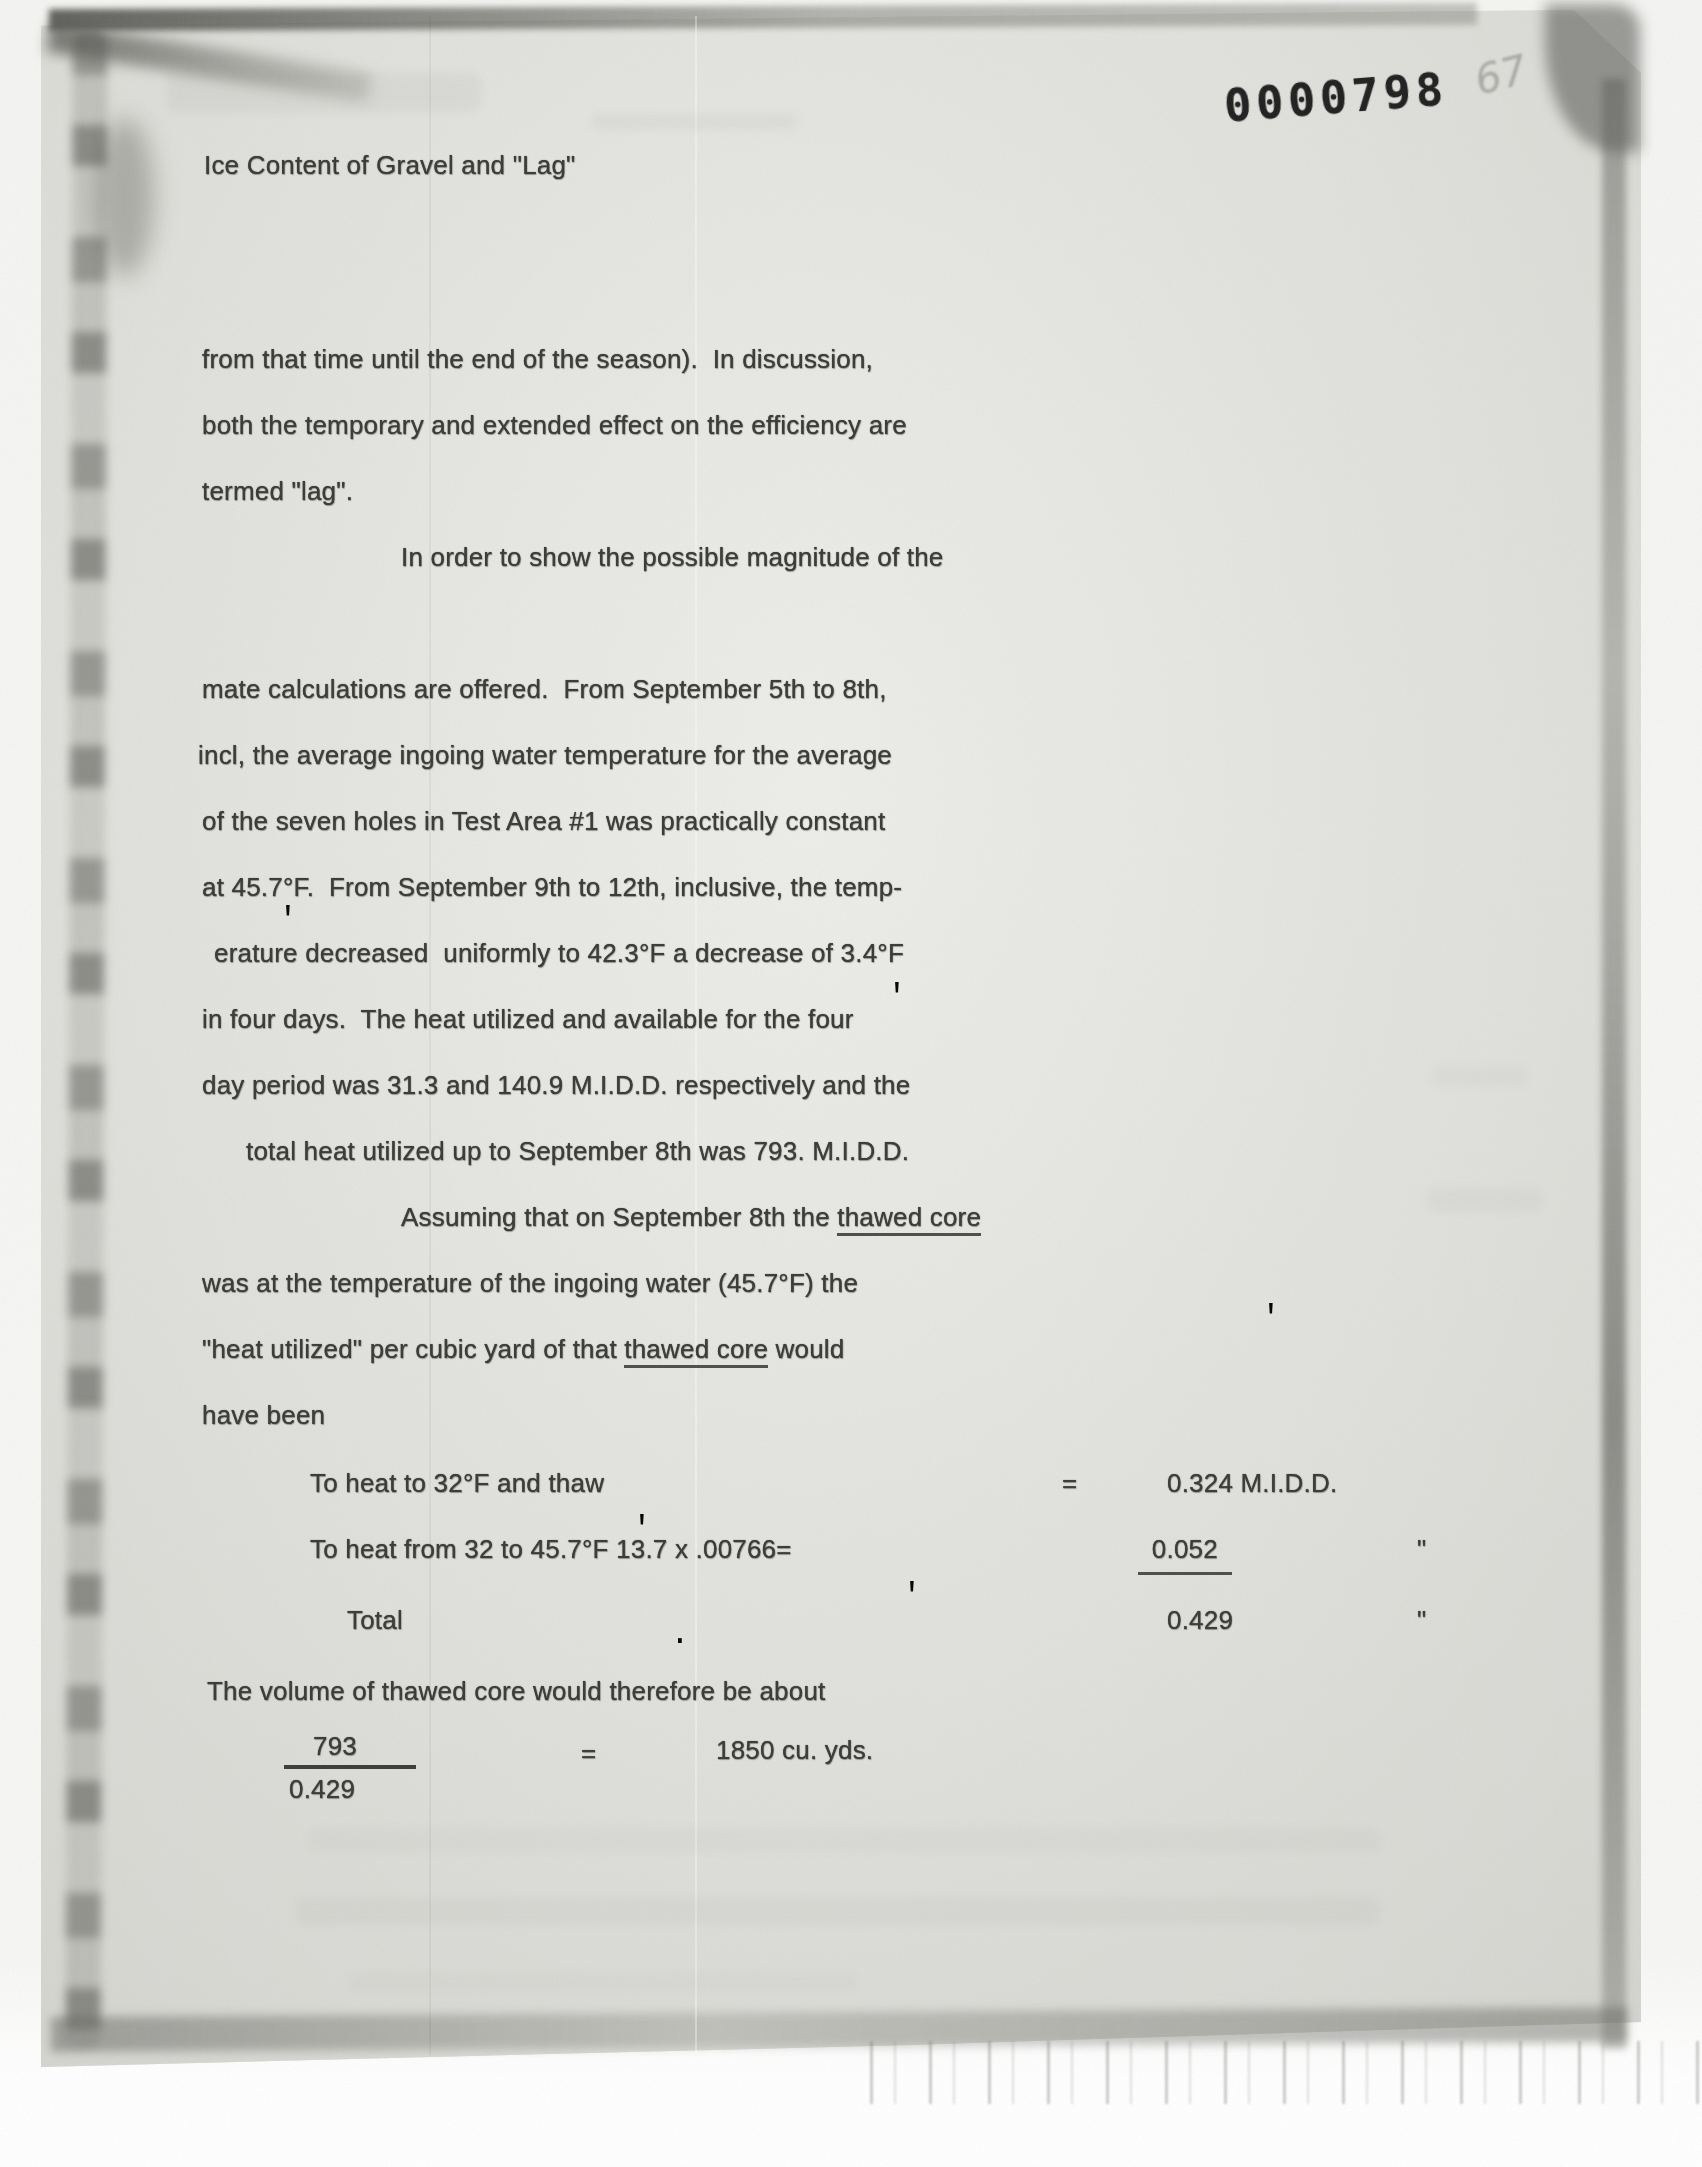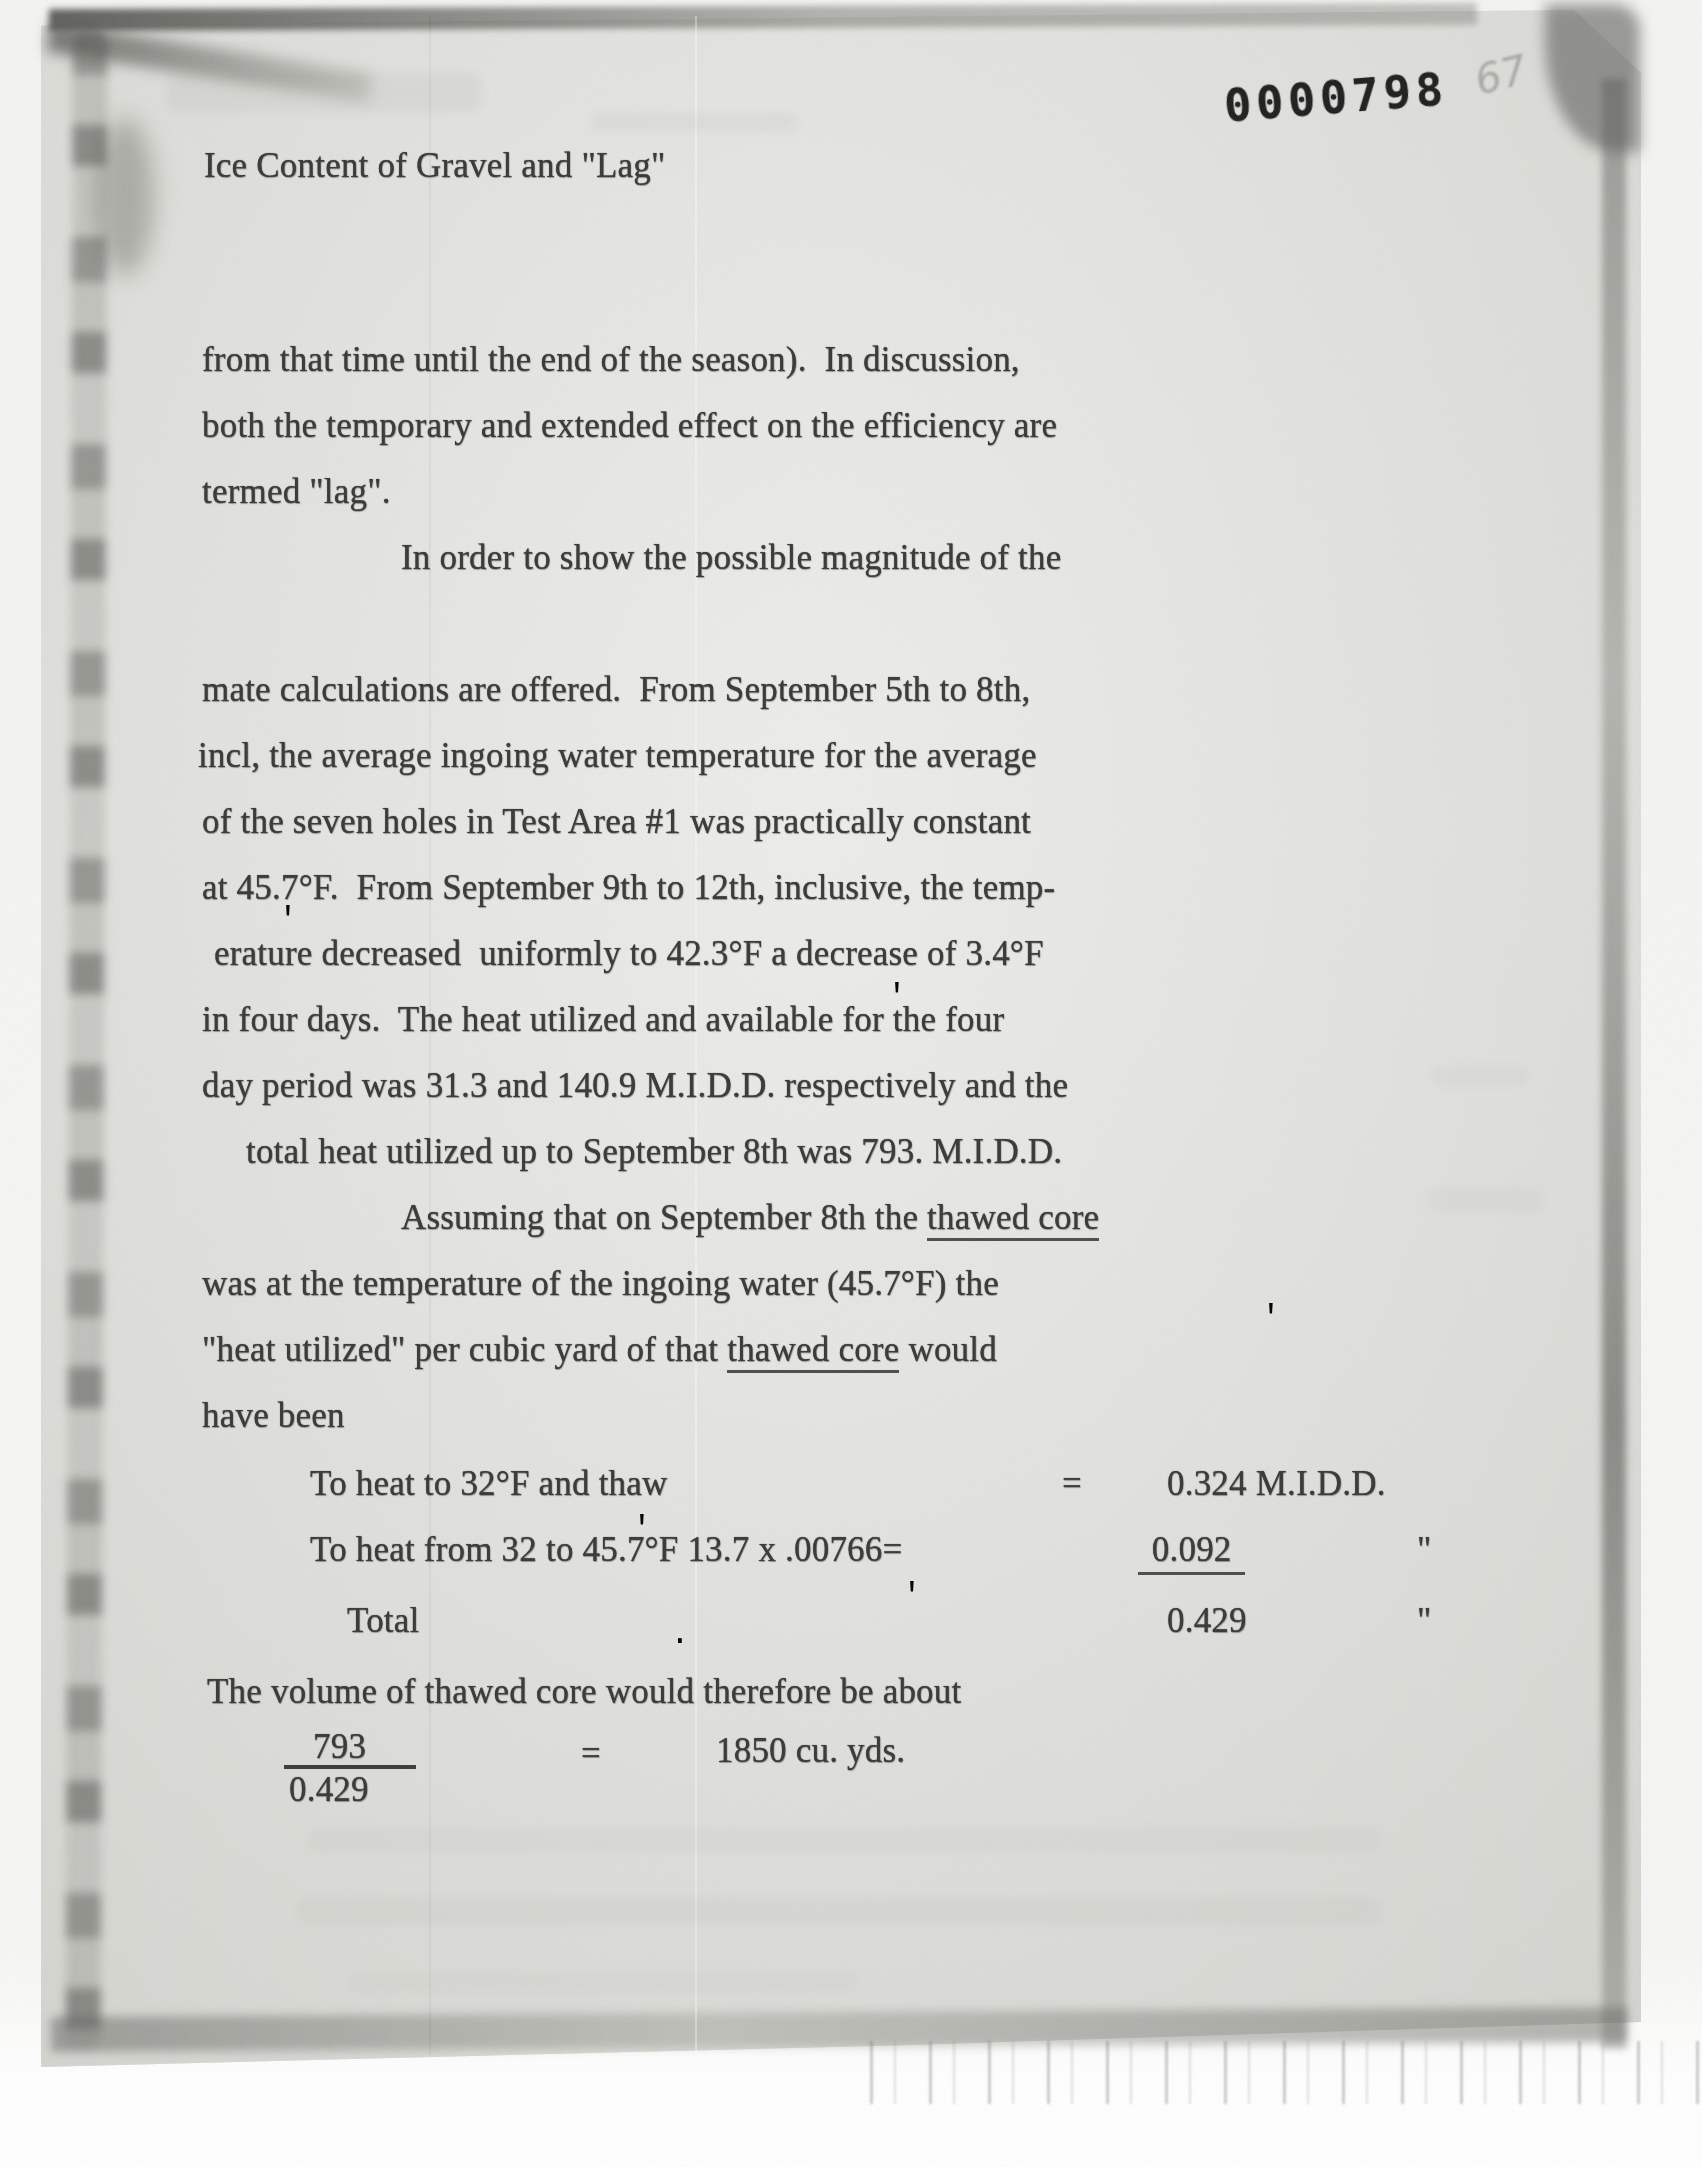--- a/index.html
+++ b/index.html
@@ -42,22 +42,22 @@
     background:linear-gradient(90deg,rgba(98,98,94,0.5),rgba(132,132,126,0.32) 42%,rgba(104,104,98,0.5));
     filter:blur(4.9px);transform:rotate(-0.35deg);}
   .br-streaks{left:837px;top:2041px;width:865px;height:63px;
     background:repeating-linear-gradient(90deg,rgba(0,0,0,0) 0 33px,rgba(118,118,114,0.38) 33px 36px,rgba(0,0,0,0) 36px 57px,rgba(140,140,136,0.28) 57px 59px);
     filter:blur(1px);}
   .scanline-a{left:429px;top:15.8px;width:2px;height:2039px;background:rgba(0,0,0,0.045);}
   .scanline-b{left:695px;top:15.8px;width:2px;height:2039px;background:rgba(255,255,255,0.35);}
   .ghost{background:rgba(95,95,90,0.5);border-radius:9.9px;filter:blur(4.9px);}
   
   .line{
-    position:absolute;font-family:Liberation Serif, serif;
-    font-size:35px;line-height:39px;color:#383836;white-space:pre;
+    position:absolute;font-family:Liberation Sans, sans-serif;
+    font-size:26px;line-height:39px;color:#383836;white-space:pre;
     text-shadow:0 0 1px rgba(48,48,46,0.85),0.6px 0.6px 1px rgba(48,48,46,0.4);
     filter:blur(0.3px);letter-spacing:0.2px;
   }
   .uline{border-bottom:3px solid rgba(55,55,52,0.88);padding-bottom:1px;}
   .title-line{color:#34343
 2;}
   .stamp{
     position:absolute;left:1224px;top:71px;
     font-family:"DejaVu Sans Mono","Liberation Mono",monospace;font-weight:bold;
     font-size:45px;letter-spacing:4.9px;color:#1e1e1e;transform:rotate(-4.5deg);
@@ -124,21 +124,21 @@
 
   <div class="line" style="left:202px;top:1330px;"><span>"heat utilized" per cubic yard of that </span><span class="uline">thawed core</span><span> would</span></div>
 
   <div class="line" style="left:202px;top:1396px;">have been</div>
 
   <div class="line" style="left:310px;top:1464px;">To heat to 32°F and thaw</div>
   <div class="line" style="left:1062px;top:1464px;">=</div>
   <div class="line" style="left:1167px;top:1464px;">0.324 M.I.D.D.</div>
 
   <div class="line" style="left:310px;top:1530px;">To heat from 32 to 45.7°F 13.7 x .00766=</div>
-  <div class="line uline" style="left:1138px;top:1530px;padding:0 13.8px 3px 13.8px;">0.092</div>
+  <div class="line uline" style="left:1138px;top:1530px;padding:0 13.8px 3px 13.8px;">0.052</div>
   <div class="line" style="left:1417px;top:1530px;">"</div>
 
   <div class="line" style="left:347px;top:1601px;">Total</div>
   <div class="line" style="left:1167px;top:1601px;">0.429</div>
   <div class="line" style="left:1417px;top:1601px;">"</div>
 
   <div class="line" style="left:207px;top:1672px;">The volume of thawed core would therefore be about</div>
   <div class="line" style="left:313px;top:1727px;">793</div>
   <div class="frac-bar"></div>
   <div class="line" style="left:289px;top:1770px;">0.429</div>

